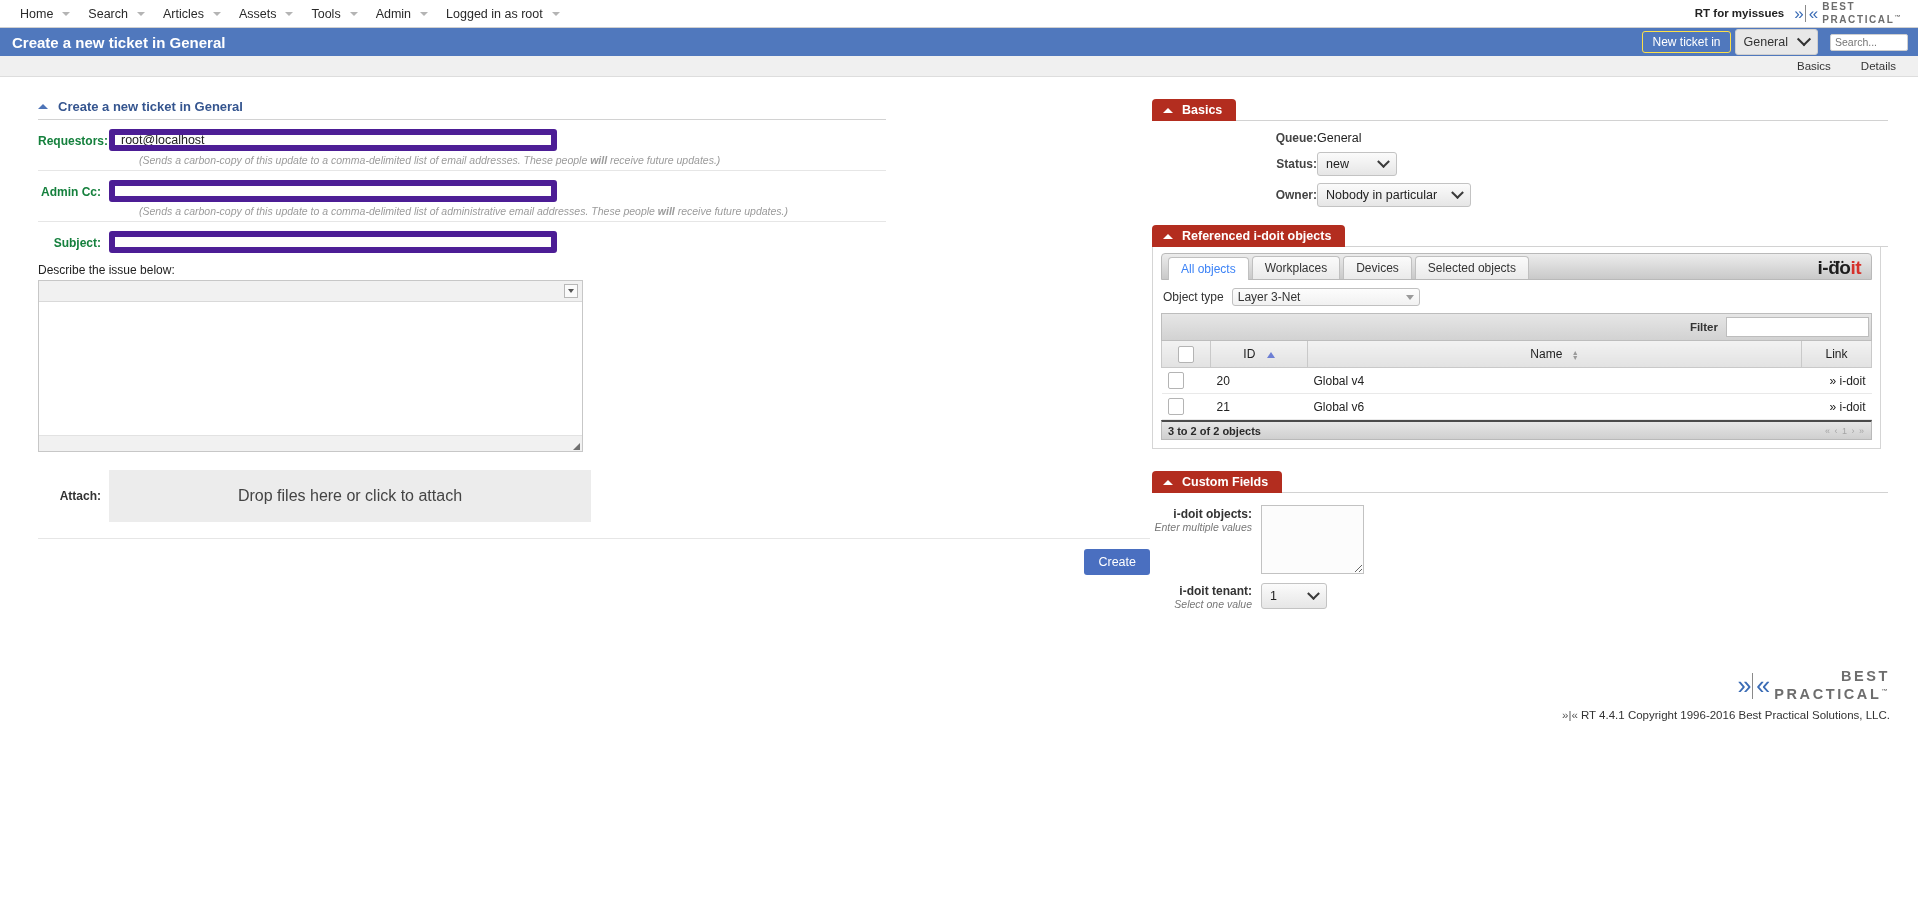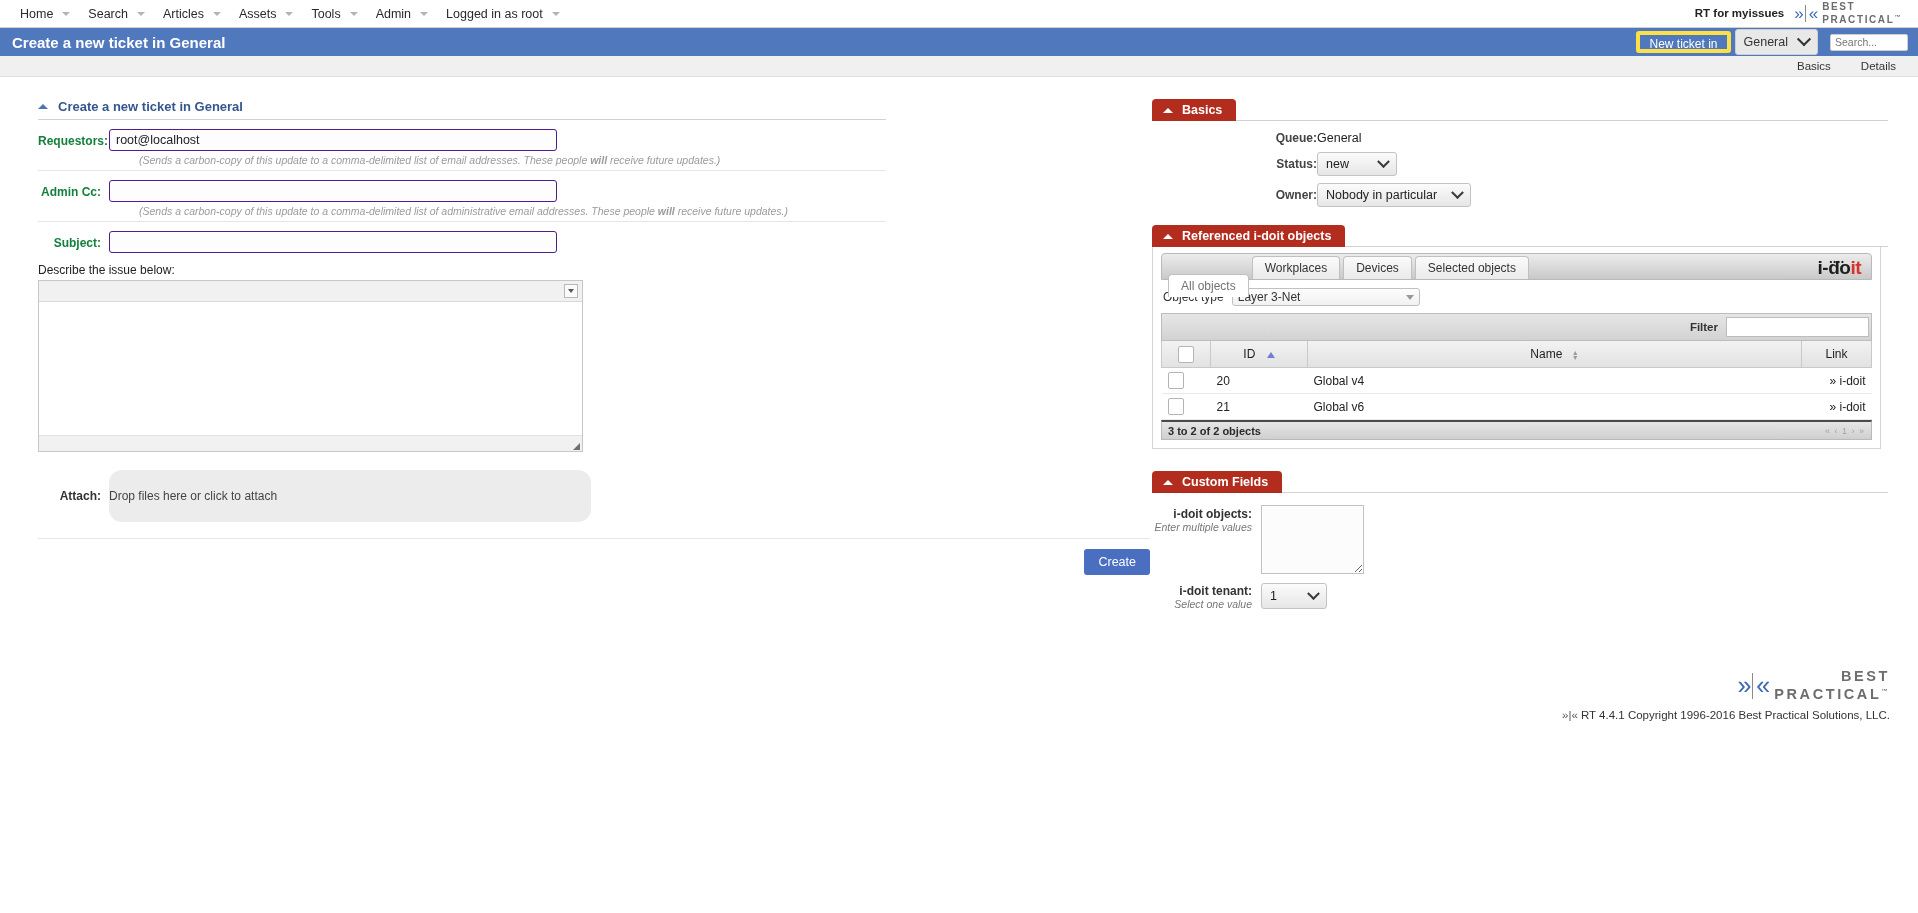--- a/index.html
+++ b/index.html
@@ -96,21 +96,21 @@
     font-size: 15px;
     color: #fff;
     font-weight: bold;
   }
   .titlebar-right {
     margin-left: auto;
     display: flex;
     align-items: center;
   }
   .new-ticket-btn {
-    border: 4px solid #fde047;
+    border: 1px solid #fde047;
     color: #fff;
     background: transparent;
     font-size: 12px;
     padding: 2px 9px;
     border-radius: 3px;
     cursor: pointer;
     font-family: inherit;
     height: 22px;
     box-sizing: border-box;
   }
@@ -208,21 +208,21 @@
     text-align: right;
     font-size: 12px;
     font-weight: bold;
     color: #15803d;
     padding-top: 5px;
     padding-right: 8px;
   }
   .form-input {
     width: 448px;
     height: 22px;
-    border: 1px solid #4c1d95;
+    border: 6px solid #4c1d95;
     border-radius: 3px;
     background: #fdfdfd;
     font-size: 12.5px;
     color: #222;
     padding: 0 6px;
     box-sizing: border-box;
     font-family: inherit;
   }
   .form-hint {
     margin-left: 101px;
@@ -293,24 +293,24 @@
   .attach-label {
     width: 63px; text-align: right; padding-right: 8px;
     font-size: 12px; font-weight: bold; color: #333;
   }
   .dropzone {
     width: 482px;
     height: 52px;
     background: #ececec;
     display: flex;
     align-items: center;
-    font-size: 12px;
+    justify-content: center;
+    font-size: 16px;
     color: #444;
     cursor: pointer;
-    border-radius: 13px;
   }
   .bottom-rule {
     width: 1112px; height: 1px; background: #e6e6e6; margin-top: 16px;
   }
   .create-row {
     width: 1112px;
     display: flex; justify-content: flex-end;
     margin-top: 10px;
   }
   .create-btn {
@@ -405,22 +405,22 @@
     border: 1px solid #c0c0c0;
     border-bottom: none;
     border-radius: 4px 4px 0 0;
     margin-right: 3px;
     color: #333;
     cursor: pointer;
     line-height: 14px;
   }
   .idoit-tab.active {
     background: #fff;
-    color: #737373;
-    position: relative; top: 18px;
+    color: #3b82f6;
+    position: relative; top: 1px;
   }
   .idoit-logo {
     margin-left: auto;
     font-weight: bold;
     font-size: 19px;
     letter-spacing: -0.5px;
     color: #1d1d1d;
     position: relative;
     padding-right: 4px;
     line-height: 18px;

